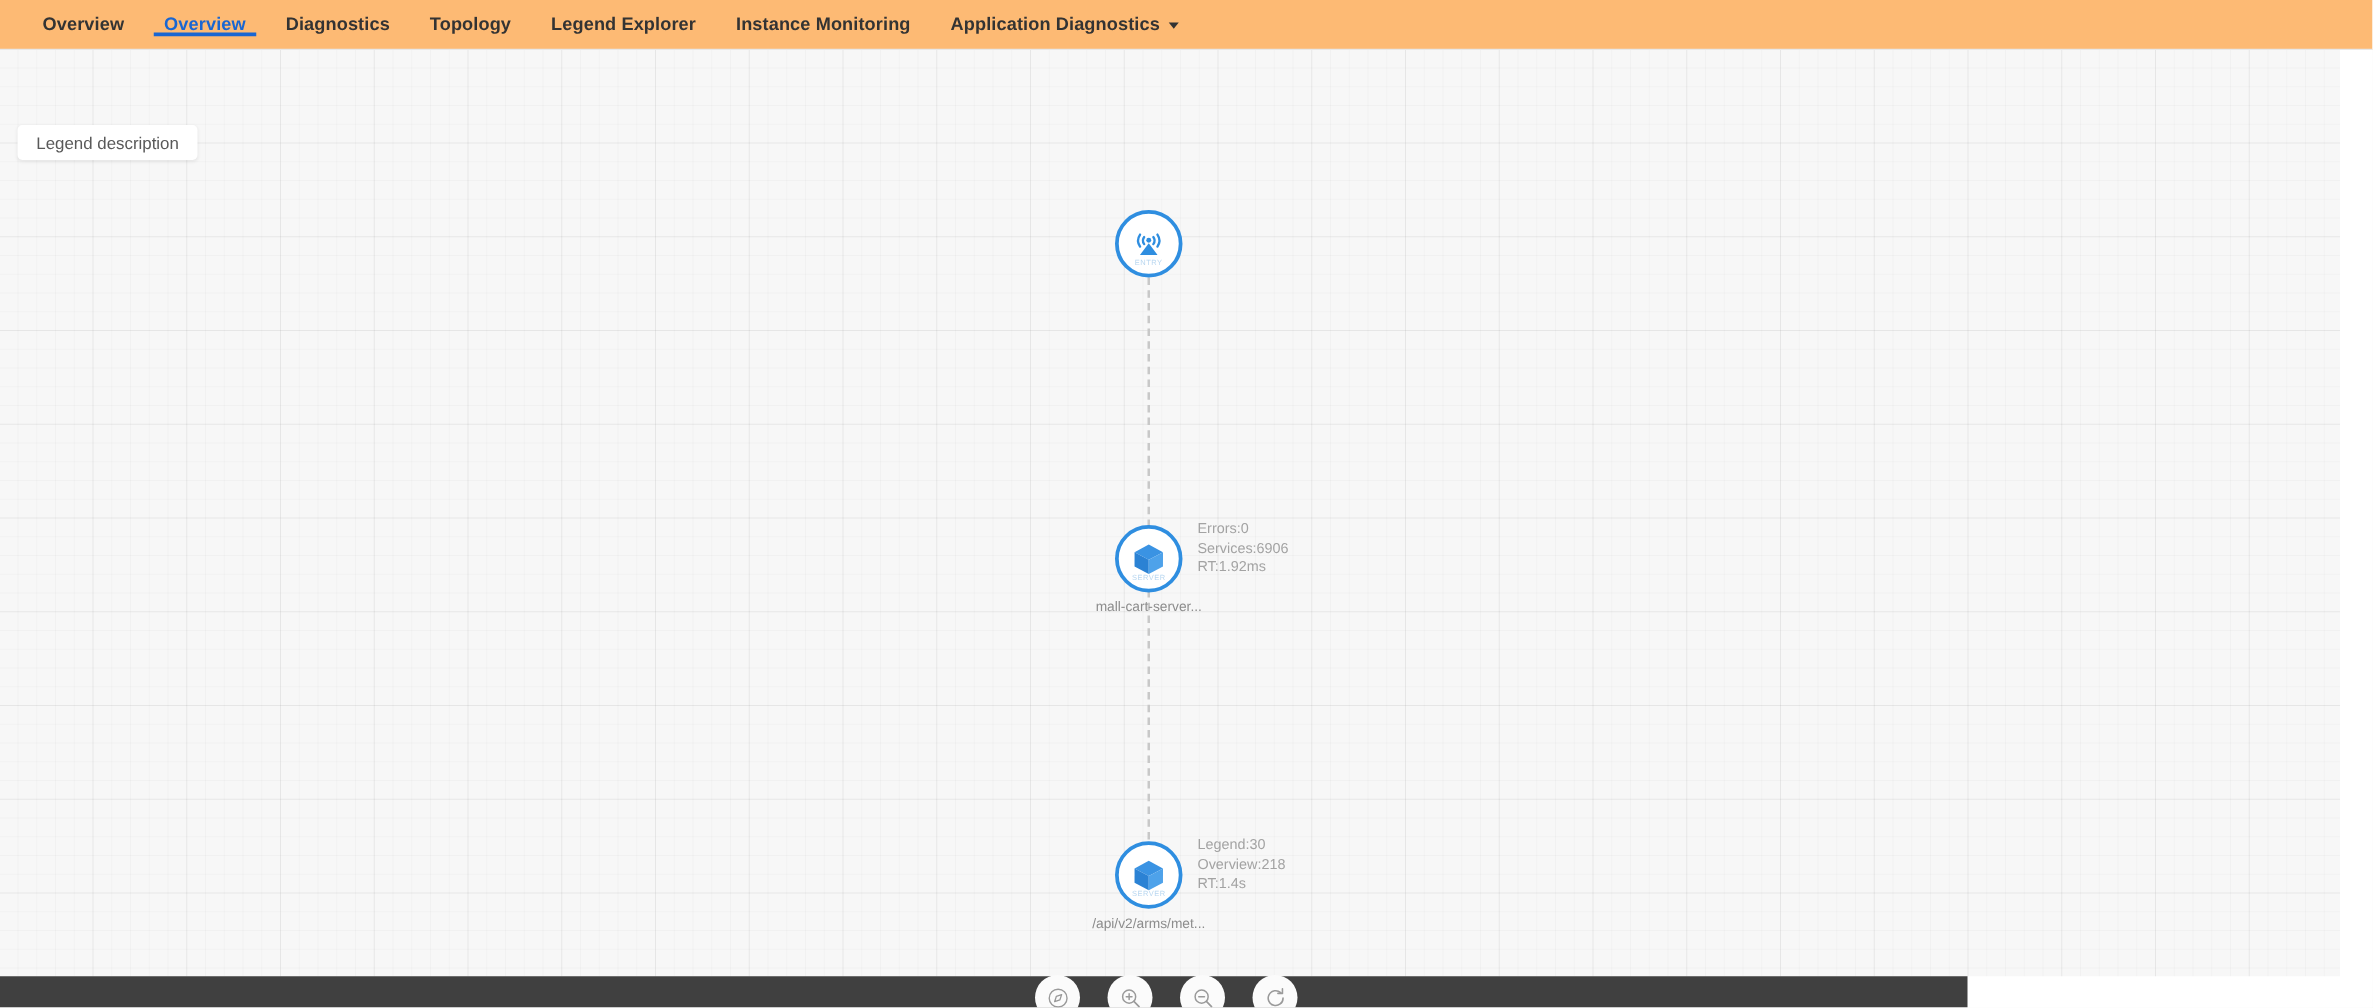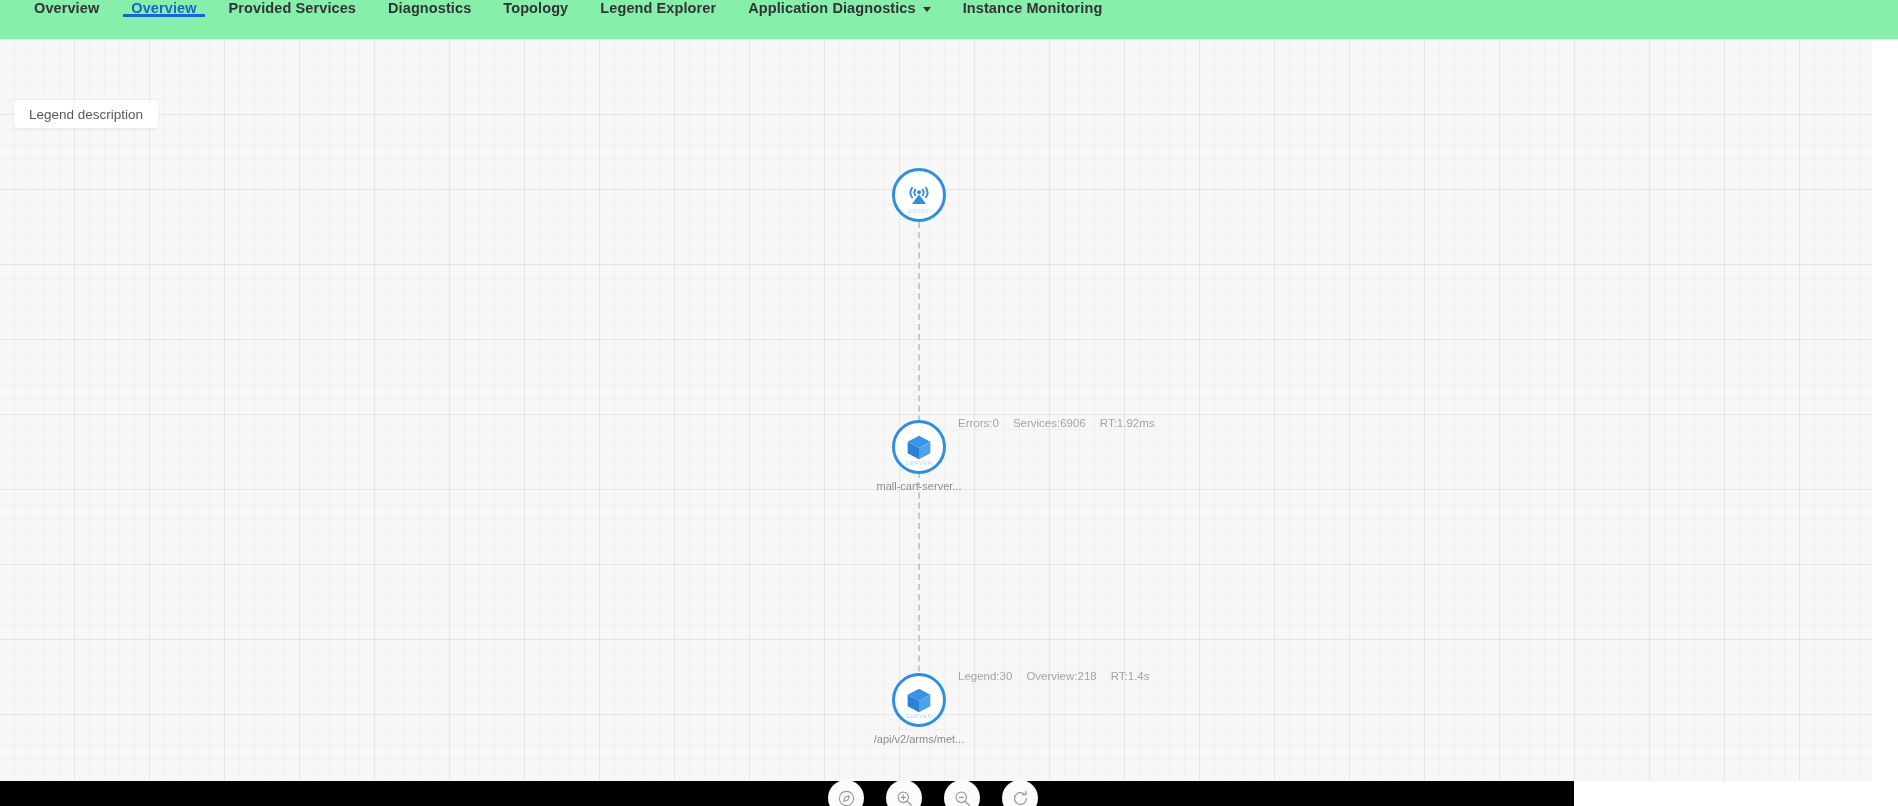--- a/index.html
+++ b/index.html
@@ -7,24 +7,24 @@
     width:1898px; height:806px;
     background:#ffffff;
     font-family:"Liberation Sans", sans-serif;
     overflow:hidden;
   }
 
   
   .navbar {
     position:relative;
     height:40px;
-    background:#86efac;
+    background:#fdba74;
     border-bottom:1px solid #e8e8e8;
     display:flex;
-    align-items:flex-start;
+    align-items:center;
     padding-left:18px;
   }
   .nav-tab {
     position:relative;
     display:flex;
     align-items:center;
     padding:0 16px;
     font-size:14.5px;
     font-weight:bold;
     color:#333333;
@@ -48,21 +48,21 @@
     border-right:4px solid transparent;
     border-top:5px solid #333333;
     position:relative; top:1px;
   }
 
   
   .canvas-wrap {
     position:relative;
     width:1574px;
     height:766px;
-    background:#000000;
+    background:#404040;
   }
   .canvas {
     position:absolute;
     left:0; top:0;
     width:1872px;
     height:741px;
     background-color:#f7f7f7;
     background-image:
       linear-gradient(to right, rgba(0,0,0,.022) 1px, transparent 1px),
       linear-gradient(to bottom, rgba(0,0,0,.022) 1px, transparent 1px),
@@ -134,22 +134,22 @@
     transform:translateX(-50%);
     white-space:nowrap;
     font-size:11px;
     color:#8c8c8c;
   }
   .node-metrics {
     position:absolute;
     left:66px;
     top:-4px;
     display:flex;
-    flex-direction:row;
-    gap:14px;
+    flex-direction:column;
+    gap:0;
   }
   .metric {
     font-size:11.5px;
     color:#a3a3a3;
     white-space:nowrap;
     line-height:1.35;
   }
 
   
   .toolbar {
@@ -176,37 +176,34 @@
 <body>
 
 <div class="navbar">
   <div class="nav-tab">
     <span>Overview</span>
   </div>
   <div class="nav-tab active">
     <span>Overview</span>
   </div>
   <div class="nav-tab">
-    <span>Provided Services</span>
-  </div>
-  <div class="nav-tab">
     <span>Diagnostics</span>
   </div>
   <div class="nav-tab">
     <span>Topology</span>
   </div>
   <div class="nav-tab">
     <span>Legend Explorer</span>
+  </div>
+  <div class="nav-tab">
+    <span>Instance Monitoring</span>
   </div>
   <div class="nav-tab">
     <span>Application Diagnostics</span>
     <span class="caret"></span>
-  </div>
-  <div class="nav-tab">
-    <span>Instance Monitoring</span>
   </div>
 </div>
 
 <div class="canvas-wrap">
   <div class="canvas"></div>
 
   <div class="legend">
     <span>Legend description</span>
   </div>
 

